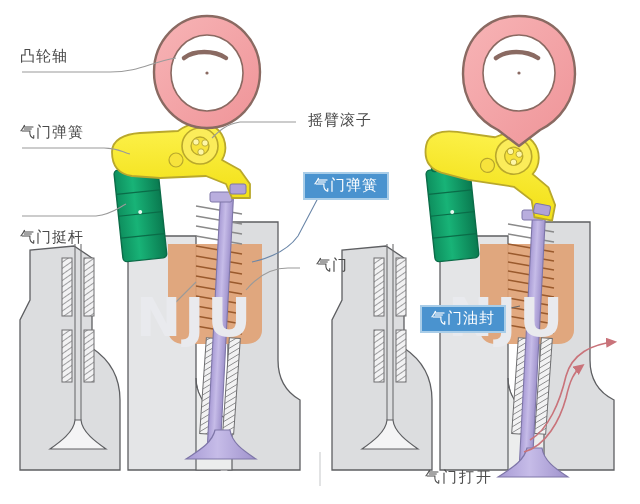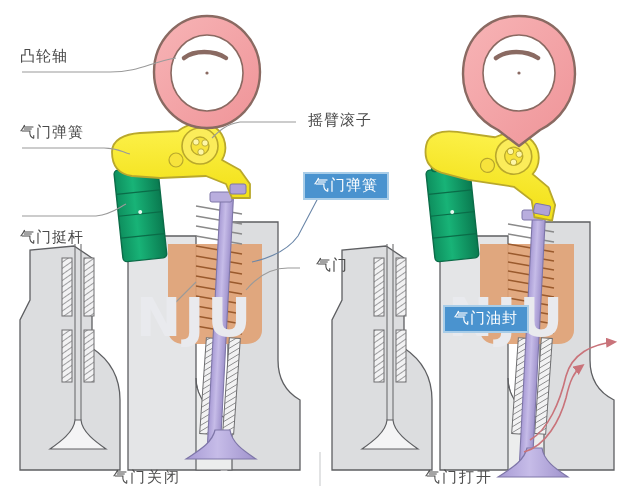--- a/index.html
+++ b/index.html
@@ -288,18 +288,17 @@
   <div class="watermark" style="left:136px; top:286px;">NJU</div>
   <div class="watermark" style="left:448px; top:286px;">NJU</div>
 
   <div class="txt-plain" style="left:20px; top:47px;text-align:right;">凸轮轴</div>
   <div class="txt-plain" style="left:20px; top:123px;">气门弹簧</div>
   <div class="txt-plain" style="left:20px; top:191px;margin-top:37px;">气门挺杆</div>
   <div class="txt-plain" style="left:308px; top:111px;">摇臂滚子</div>
   <div class="txt-plain" style="left:303px; top:256px;margin-left:13px;">气门</div>
 
   <div class="badge" style="left:303px; top:172px;">气门弹簧</div>
-  <div class="badge" style="left:443px; top:305px;">气门油封</div>
-
-  <div class="txt-caption" style="left:113px; top:468px;">气门关闭</div>
+  <div class="badge" style="left:420px; top:305px;">气门油封</div>
+
   <div class="txt-caption" style="left:425px; top:468px;">气门打开</div>
 
 </div>
 
 </body></html>

